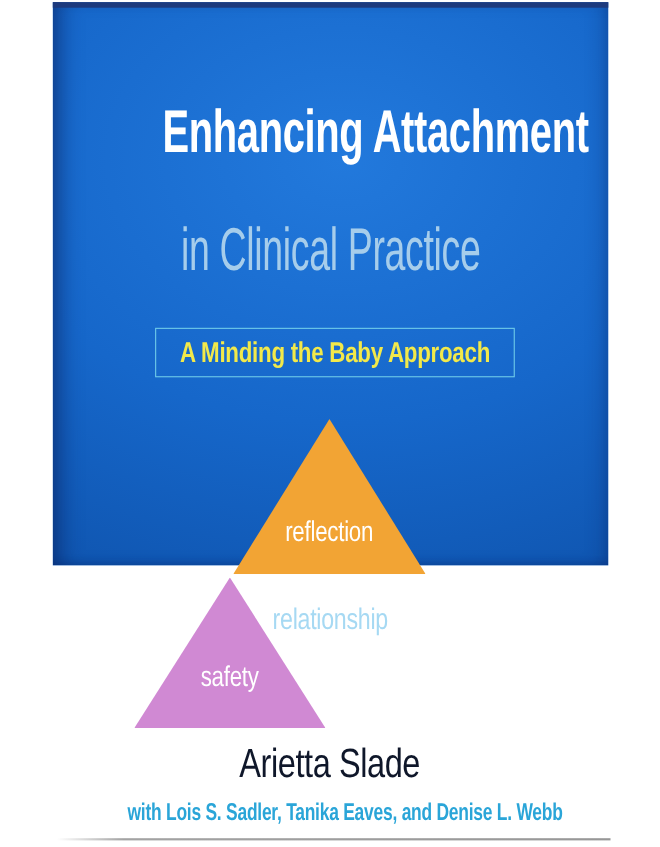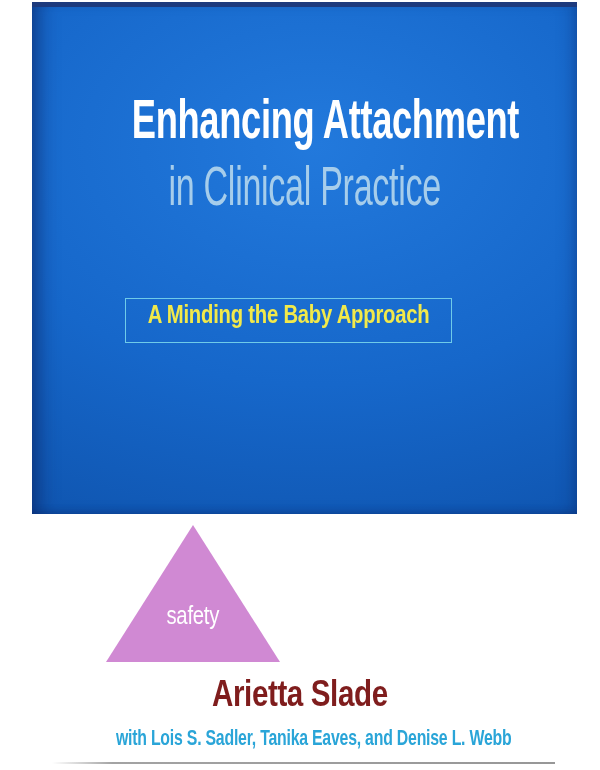--- a/index.html
+++ b/index.html
@@ -7,54 +7,53 @@
     width: 600px; height: 770px;
     font-family: "Liberation Sans", "DejaVu Sans", sans-serif;
   }
   .page {
     position: relative; width: 600px; height: 770px;
     background: #ffffff; overflow: hidden;
   }
 
   
   .cover {
-    position: absolute; left: 32px; top: 2px; width: 505px; height: 512px;
+    position: absolute; left: 48px; top: 2px; width: 505px; height: 512px;
     background: radial-gradient(ellipse 115% 85% at 52% 28%,
                 #2279dc 0%, #1667ca 55%, #0f54ae 100%);
     box-shadow: inset 16px 0 20px -10px rgba(10,30,90,0.60),
                 inset -12px 0 18px -10px rgba(10,30,90,0.40),
                 inset 0 -4px 8px -4px rgba(10,30,90,0.35);
-    padding-left: 40px;
   }
   .cover-top-edge {
     position: absolute; left: 0; top: 0; right: 0; height: 5px;
     background: #1d3a7d;
   }
 
   
   .cond { display: inline-block; transform-origin: 50% 50%; white-space: nowrap; }
   .sx62 { transform: scaleX(0.62); }
   .sx66 { transform: scaleX(0.66); }
   .sx72 { transform: scaleX(0.72); }
   .sx78 { transform: scaleX(0.78); }
   .sx80 { transform: scaleX(0.80); }
 
   
   .title { position: absolute; top: 84px; left: 0; right: 0; text-align: center; }
   .title-line {
     height: 67px; line-height: 67px;
     font-size: 55px; font-weight: 700; letter-spacing: -0.5px; color: #ffffff;
   }
-  .title-line.tertiary { font-weight: 400; color: #a6cdeb; }
+  .title-line.tertiary { font-weight: 400; color: #a6cdeb; margin-top: 40px; }
 
   
   .subtitle-box {
     position: absolute; left: 93px; top: 296px; width: 327px; height: 45px;
     box-sizing: border-box; border: 1.5px solid #6fcbe9;
-    display: flex; align-items: flex-start; justify-content: center;
+    display: flex; align-items: center; justify-content: center;
     font-size: 26px; font-weight: 700; color: #f2e94a; letter-spacing: -0.3px;
   }
 
   
   .pyramid { position: absolute; inset: 0; }
   .tri { position: absolute; clip-path: polygon(50% 0, 100% 100%, 0 100%); }
   .tri-top   { left: 164px; top: 379px; width: 175px; height: 141px; background: #f2a434; }
   .tri-left  { left: 74px;  top: 523px; width: 174px; height: 137px; background: #d089d3; }
   .tri-right { left: 256px; top: 523px; width: 174px; height: 137px; background: #53c3e9; }
   .tri-label {
@@ -66,21 +65,21 @@
   .tri-left .tri-label, .tri-right .tri-label { bottom: 34px; }
   .center-label {
     position: absolute; left: 0; right: 0; top: 547px; text-align: center;
     font-size: 27px; line-height: 28px; font-weight: 500; color: #a6d9f3;
     letter-spacing: -0.3px;
   }
 
   
   .author-row {
     position: absolute; left: 0; right: 0; top: 674px; text-align: center;
-    font-size: 37px; line-height: 40px; font-weight: 700; color: #7f1d1d;
+    font-size: 37px; line-height: 40px; font-weight: 400; color: #0f172a;
     letter-spacing: -0.5px;
   }
   .contrib-row {
     position: absolute; left: 0; right: 0; top: 726px; text-align: center;
     font-size: 22px; line-height: 24px; font-weight: 700; color: #2aa5d8;
     letter-spacing: -0.3px;
     margin-left: 28px;
   }
   .bottom-divider {
     position: absolute; left: 52px; top: 762px; width: 503px; height: 2px;
@@ -103,24 +102,32 @@
       <div class="title-line tertiary">
         <span class="cond sx62">in Clinical Practice</span>
       </div>
     </div>
 
     <div class="subtitle-box">
       <span class="cond sx78">A Minding the Baby Approach</span>
     </div>
 
     <div class="pyramid">
+      <div class="tri tri-top">
+        <div class="tri-label">
+          <span class="cond sx78">reflection</span>
+        </div>
+      </div>
       <div class="tri tri-left">
         <div class="tri-label">
           <span class="cond sx78">safety</span>
         </div>
+      </div>
+      <div class="center-label">
+        <span class="cond sx78">relationship</span>
       </div>
     </div>
   </div>
 
   <div class="author-row">
     <span class="cond sx80">Arietta Slade</span>
   </div>
   <div class="contrib-row">
     <span class="cond sx72">with Lois S. Sadler, Tanika Eaves, and Denise L. Webb</span>
   </div>

